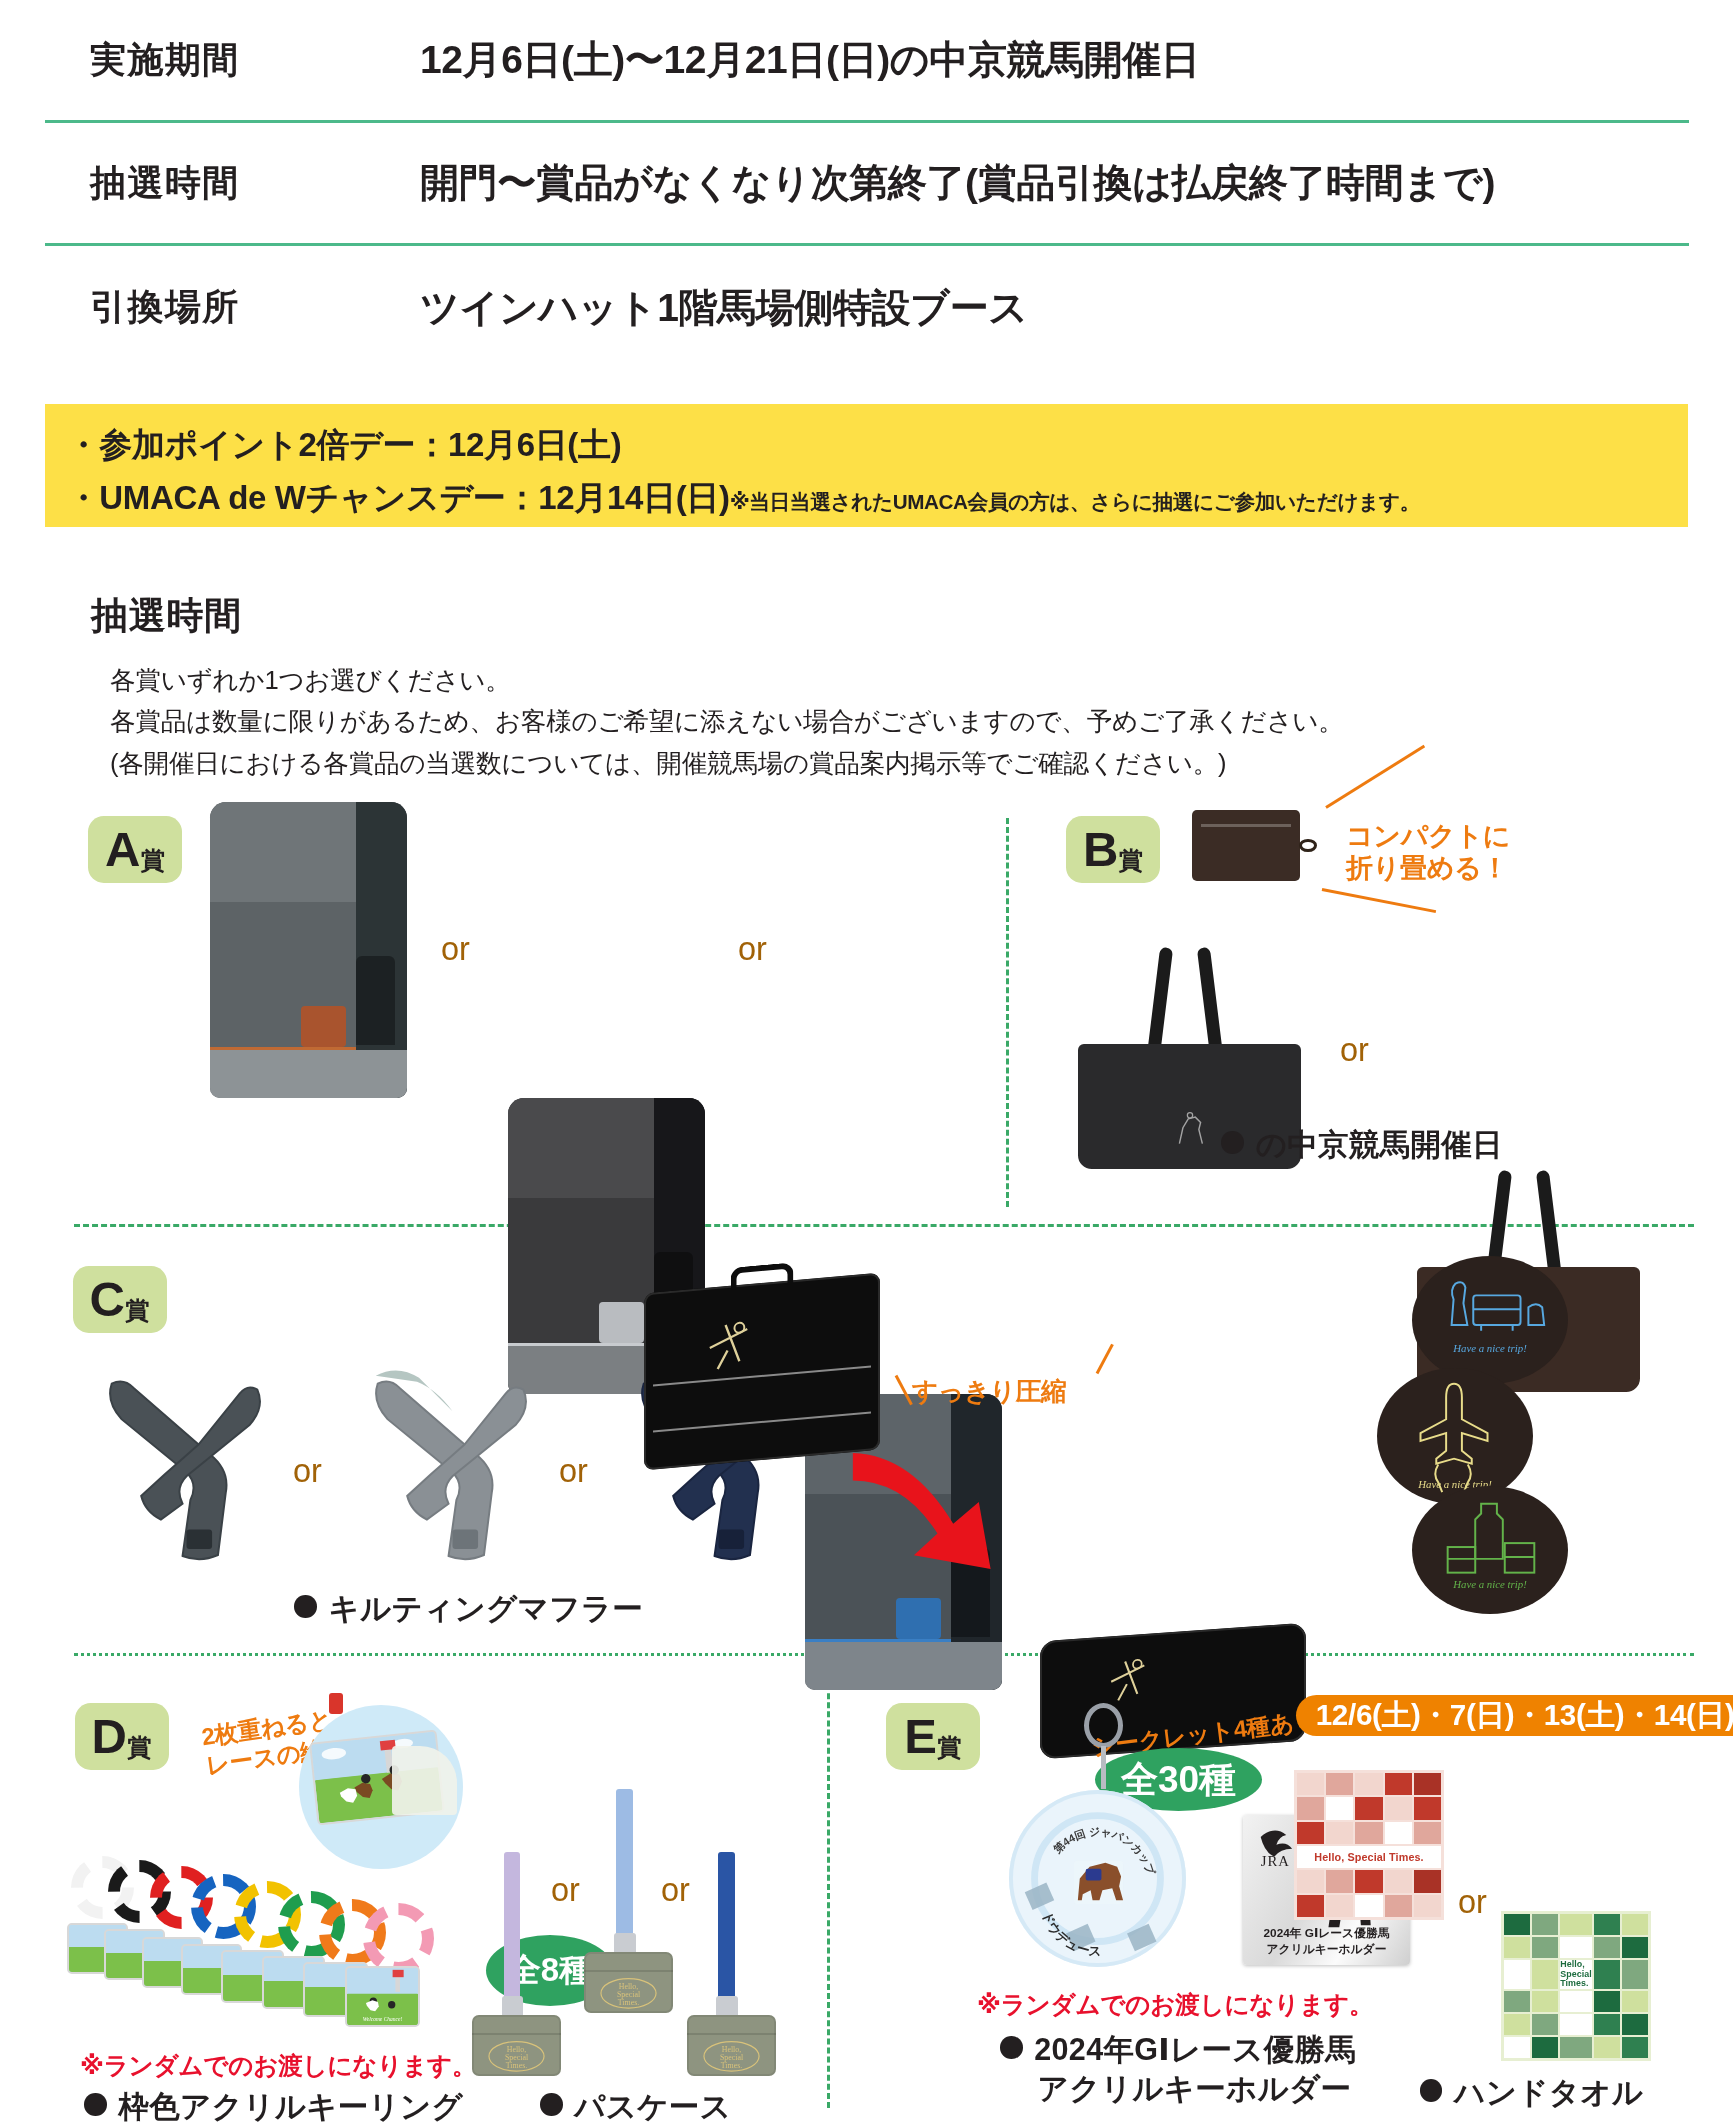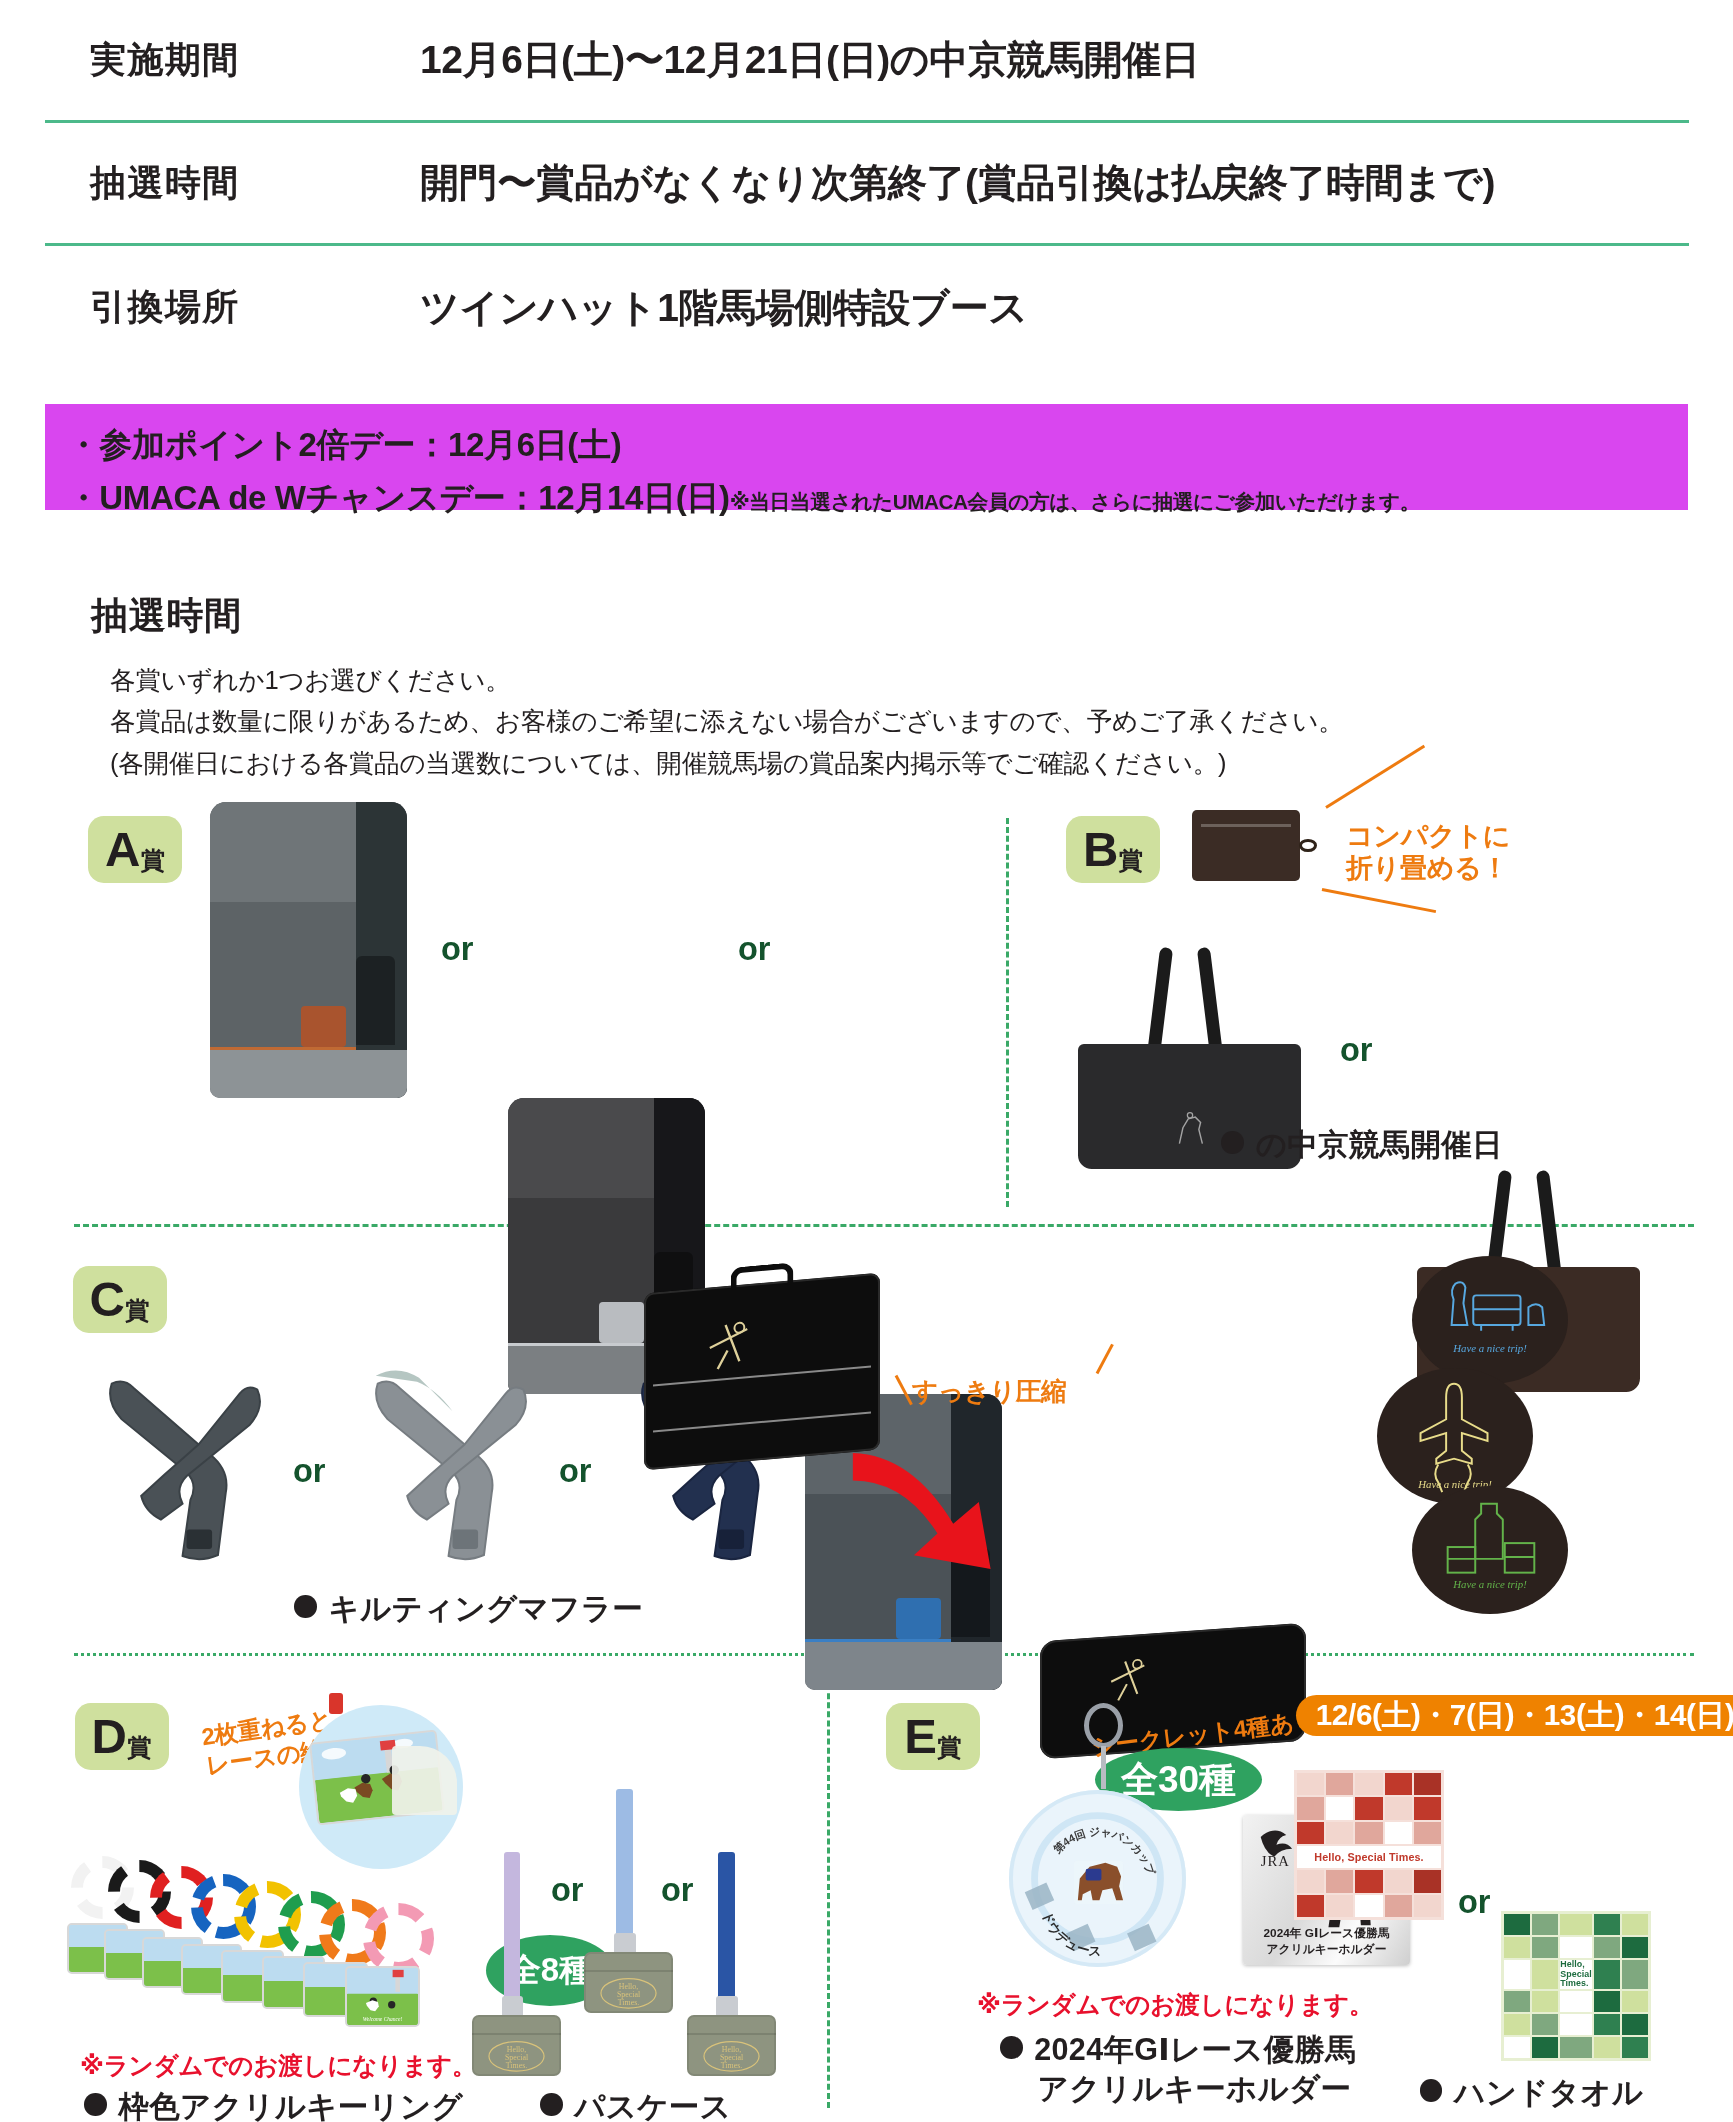--- a/index.html
+++ b/index.html
@@ -27,22 +27,22 @@
     font-size: 36px; font-weight: 700; letter-spacing: 0.04em;
   }
   .info-value {
     font-size: 39px; font-weight: 700; letter-spacing: -0.01em;
     white-space: nowrap;
   }
 
   
   .green-box {
     position: absolute; left: 45px; top: 404px;
-    width: 1643px; height: 106px;
-    background: #d946ef;
+    width: 1643px; height: 123px;
+    background: #fde047;
     padding: 13.8px 0 0 21.7px;
   }
   .gb-line { font-size: 33px; font-weight: 700; letter-spacing: -0.01em; line-height: 1.62; white-space: nowrap; }
   .gb-note { font-size: 20.7px; font-weight: 700; letter-spacing: -0.02em; }
 
   
   .prize-head {
     position: absolute; left: 91px; top: 591px;
     font-size: 37px; font-weight: 700; letter-spacing: 0.02em;
   }
@@ -92,21 +92,21 @@
     white-space: nowrap; text-align: center;
   }
   .caption .dot {
     display: inline-block; width: 22.7px; height: 22.7px;
     background: #231f20; border-radius: 50%;
     margin-right: 11.8px; vertical-align: 1px;
   }
   .caption.two-line { line-height: 1.28; }
 
   .or {
-    position: absolute; font-size: 32.5px; font-weight: 700; color: #14532d;
+    position: absolute; font-size: 32.5px; font-weight: 400; color: #a16207;
   }
 
   
   .art { position: absolute; }
 
   
   .bp { border-radius: 15.8px 15.8px 9.9px 9.9px; position: relative; overflow: hidden; }
   .bp .top { position: absolute; left: 0; right: 0; top: 0; height: 34%; border-radius: 13.8px 13.8px 0 0; }
   .bp .side { position: absolute; right: 0; top: 0; bottom: 0; width: 26%; border-radius: 0 13.8px 7.9px 0; }
   .bp .bottom { position: absolute; left: 0; right: 0; bottom: 0; height: 16%; }

